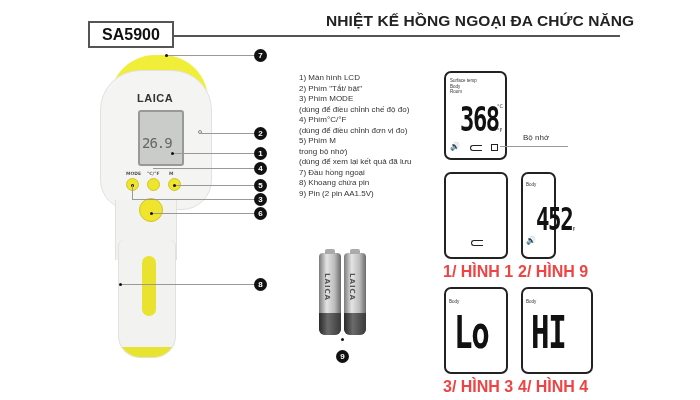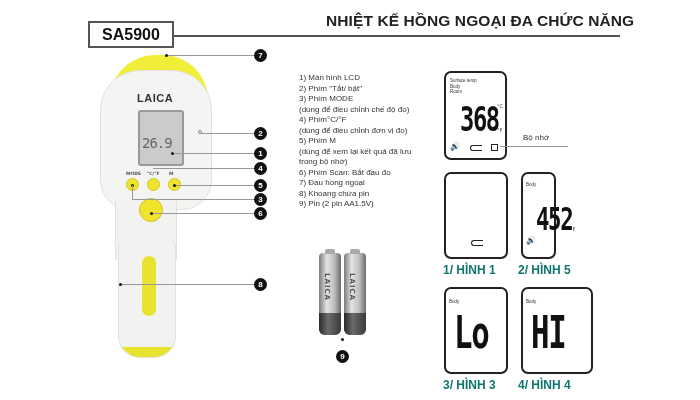--- a/index.html
+++ b/index.html
@@ -39,21 +39,21 @@
   .batt { width: 22px; height: 82px; border-radius: 4px 4px 6px 6px; background: linear-gradient(to right, #7a7a7a, #e4e4e4 35%, #bdbdbd 70%, #6a6a6a); top: 253px; }
   .batt-bottom { left: 0; bottom: 0; width: 100%; height: 22px; background: linear-gradient(to right, #2a2a2a, #6b6b6b 40%, #3a3a3a); border-radius: 0 0 6px 6px; }
   .batt-top { left: 6px; top: -4px; width: 10px; height: 5px; background: #aaa; border-radius: 2px 2px 0 0; }
   .batt-text { left: 4px; top: 20px; font-size: 7px; color: #555; writing-mode: vertical-rl; font-weight: bold; letter-spacing: 1px; }
 
   
   .lcd { border: 2px solid #222; border-radius: 7px; background: #fff; }
   .lcd-small { font-family: "Liberation Sans", sans-serif; font-size: 4.5px; color: #333; line-height: 5.5px; }
   .seg { font-family: "DejaVu Sans Mono", monospace; font-weight: bold; color: #111; transform: scaleX(0.7); transform-origin: left top; letter-spacing: -2px; }
   .unit { font-size: 5px; color: #333; }
-  .fig-label { font-family: "Liberation Sans", sans-serif; font-weight: bold; font-size: 12px; color: #0f766e; }
+  .fig-label { font-family: "Liberation Sans", sans-serif; font-weight: bold; font-size: 16px; color: #ef4444; }
   .memory-label { font-family: "Liberation Sans", sans-serif; font-size: 8px; color: #333; }
   .icon-glyph { font-size: 8px; color: #222; }
 </style>
 </head>
 <body>
 
 <div class="abs model-box">SA5900</div>
 <div class="abs header-line"></div>
 <div class="abs title">NHIỆT KẾ HỒNG NGOẠI ĐA CHỨC NĂNG</div>
 
@@ -109,23 +109,22 @@
 <div class="abs badge" style="left:254px;top:278px;">8</div>
 
 <div class="abs parts">
   <div class="parts-item">1) Màn hình LCD</div>
   <div class="parts-item">2) Phím "Tắt/ bật"</div>
   <div class="parts-item">3) Phím MODE</div>
   <div class="parts-item">(dùng để điều chỉnh chế độ đo)</div>
   <div class="parts-item">4) Phím°C/°F</div>
   <div class="parts-item">(dùng để điều chỉnh đơn vị đo)</div>
   <div class="parts-item">5) Phím M</div>
+  <div class="parts-item">trong bộ nhớ)</div>
   <div class="parts-item">(dùng để xem lại kết quả đã lưu</div>
-  <div class="parts-item">trong bộ nhớ)</div>
-  <div class="parts-item">6) Phím Scan: Bắt đầu đo</div>
   <div class="parts-item">7) Đầu hồng ngoại</div>
   <div class="parts-item">8) Khoang chứa pin</div>
   <div class="parts-item">9) Pin (2 pin AA1.5V)</div>
 </div>
 
 <div class="abs batt" style="left:319px;">
   <div class="abs batt-top"></div>
   <div class="abs batt-text">LAICA</div>
   <div class="abs batt-bottom"></div>
 </div>
@@ -157,21 +156,21 @@
   <div class="abs" style="left:25px;top:66px;width:12px;height:6px;border:1px solid #222;border-right:none;border-radius:3px 0 0 3px;"></div>
 </div>
 <div class="abs fig-label" style="left:443px;top:263px;">1/ HÌNH 1</div>
 
 <div class="abs lcd" style="left:521px;top:172px;width:35px;height:87px;">
   <div class="abs lcd-small" style="left:3px;top:8px;">Body</div>
   <div class="abs seg" style="left:13px;top:26px;font-size:32px;">452</div>
   <div class="abs unit" style="left:47px;top:52px;">°F</div>
   <div class="abs icon-glyph" style="left:3px;top:62px;">🔊</div>
 </div>
-<div class="abs fig-label" style="left:518px;top:263px;">2/ HÌNH 5</div>
+<div class="abs fig-label" style="left:518px;top:263px;">2/ HÌNH 9</div>
 
 <div class="abs lcd" style="left:444px;top:287px;width:64px;height:87px;">
   <div class="abs lcd-small" style="left:3px;top:10px;">Body</div>
   <div class="abs seg" style="left:8px;top:18px;font-size:44px;">Lo</div>
 </div>
 <div class="abs fig-label" style="left:443px;top:378px;">3/ HÌNH 3</div>
 
 <div class="abs lcd" style="left:521px;top:287px;width:72px;height:87px;">
   <div class="abs lcd-small" style="left:3px;top:10px;">Body</div>
   <div class="abs seg" style="left:8px;top:18px;font-size:44px;">HI</div>

